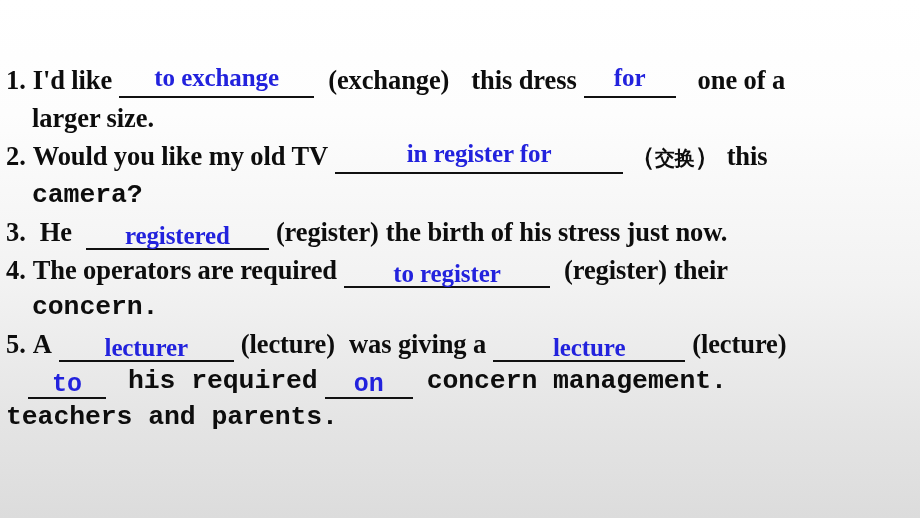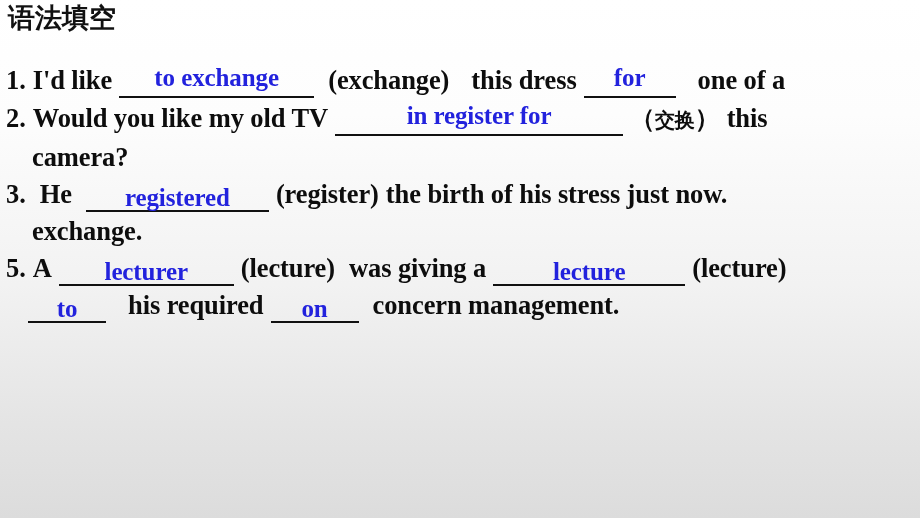--- a/index.html
+++ b/index.html
@@ -50,20 +50,21 @@
     line-height: 38px;
     color: #0d0d0d;
     white-space: nowrap;
     letter-spacing: -0.1px;
   }
   .line.indent {
     padding-left: 26px;
   }
   .line.tight {
     line-height: 36px;
+    font-family: Liberation Mono, monospace;
   }
 
   
   .sp { display: inline-block; width: 7px; }
   .sp-wide { display: inline-block; width: 14px; }
   .sp-xwide { display: inline-block; width: 22px; }
 
   
   .blank {
     display: inline-block;
@@ -102,46 +103,54 @@
     font-family: "Liberation Serif", "DejaVu Serif", serif;
     font-weight: bold;
     font-size: 25px;
   }
 </style>
 </head>
 <body>
 
 <div id="slide">
 
-  <div class="title">语法填空</div>
 
   <div class="body-block">
 
     <div class="line">
       
       <span>1.</span><span class="sp"></span><span>I'd like</span><span class="sp"></span><span class="blank raise" style="width:195px"><span class="ans">to exchange</span></span><span class="sp-wide"></span><span>(exchange)</span><span class="sp-xwide"></span><span>this dress</span><span class="sp"></span><span class="blank raise" style="width:92px"><span class="ans">for</span></span><span class="sp-xwide"></span><span>one of a</span>
+    </div>
+    <div class="line indent">
+      <span>larger size.</span>
     </div>
 
     <div class="line">
       <span>2.</span><span class="sp"></span><span>Would you like my old TV</span><span class="sp"></span><span class="blank raise" style="width:288px"><span class="ans">in register for</span></span><span class="sp"></span><span class="cn-paren">（</span><span class="cn">交换</span><span class="cn-paren">）</span><span class="sp"></span><span>this</span>
     </div>
     <div class="line indent tight">
       <span>camera?</span>
     </div>
 
     <div class="line">
       <span>3.</span><span class="sp-wide"></span><span>He</span><span class="sp-wide"></span><span class="blank lower" style="width:183px"><span class="ans">registered</span></span><span class="sp"></span><span>(register)</span><span class="sp"></span><span>the birth of his stress just now.</span>
     </div>
 
+    <div class="line">
+      <span>4.</span><span class="sp"></span><span>The operators are required</span><span class="sp"></span><span class="blank lower" style="width:206px"><span class="ans">to register</span></span><span class="sp-wide"></span><span>(register)</span><span class="sp"></span><span>their</span>
+    </div>
     <div class="line indent tight">
-      <span>exchange.</span>
+      <span>concern.</span>
     </div>
 
     <div class="line">
       <span>5.</span><span class="sp"></span><span>A</span><span class="sp"></span><span class="blank lower" style="width:175px"><span class="ans">lecturer</span></span><span class="sp"></span><span>(lecture)</span><span class="sp-wide"></span><span>was giving a</span><span class="sp"></span><span class="blank lower" style="width:192px"><span class="ans">lecture</span></span><span class="sp"></span><span>(lecture)</span>
     </div>
     <div class="line tight">
       <span class="sp-xwide"></span><span class="blank lower" style="width:78px"><span class="ans">to</span></span><span class="sp-xwide"></span><span>his required</span><span class="sp"></span><span class="blank lower" style="width:88px"><span class="ans">on</span></span><span class="sp-wide"></span><span>concern management.</span>
     </div>
 
+    <div class="line tight">
+      <span>teachers and parents.</span>
+    </div>
 
   </div>
 </div>
 
 </body></html>

